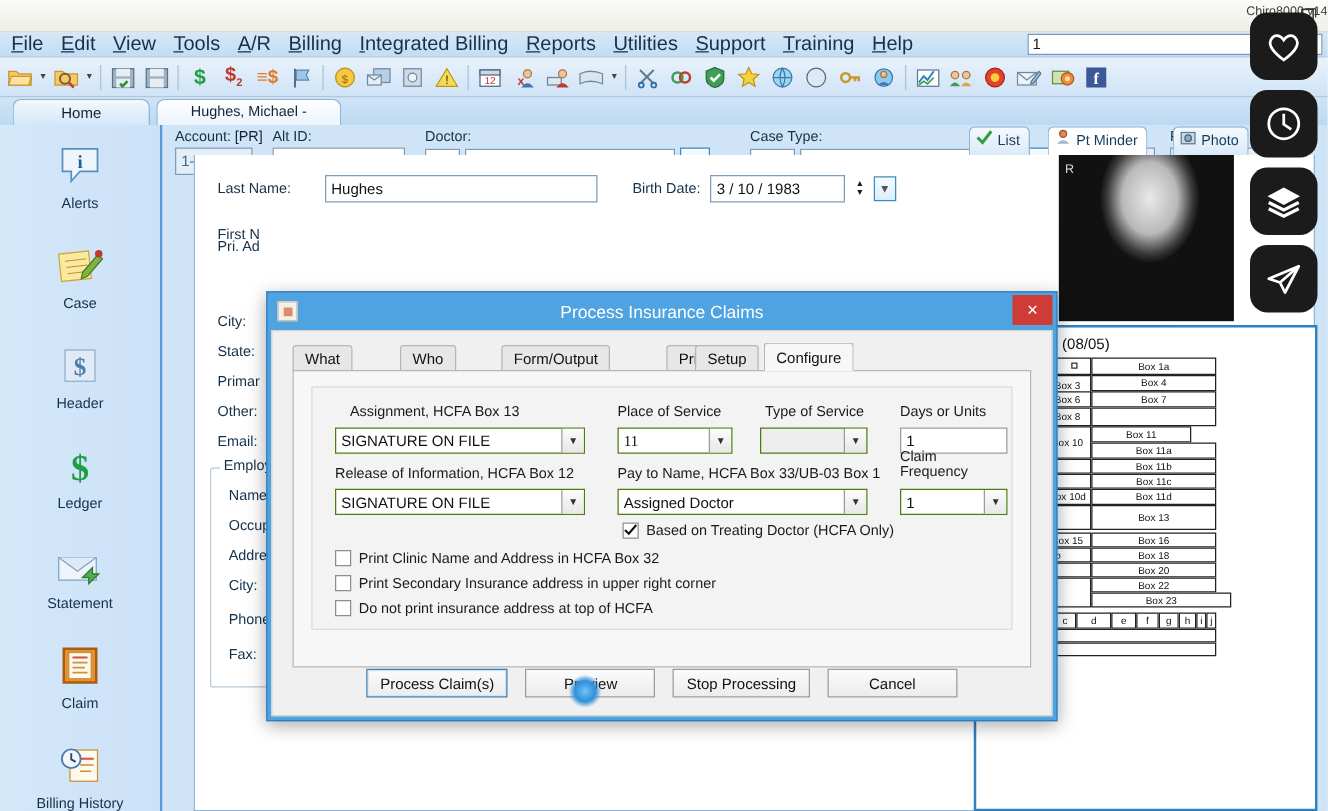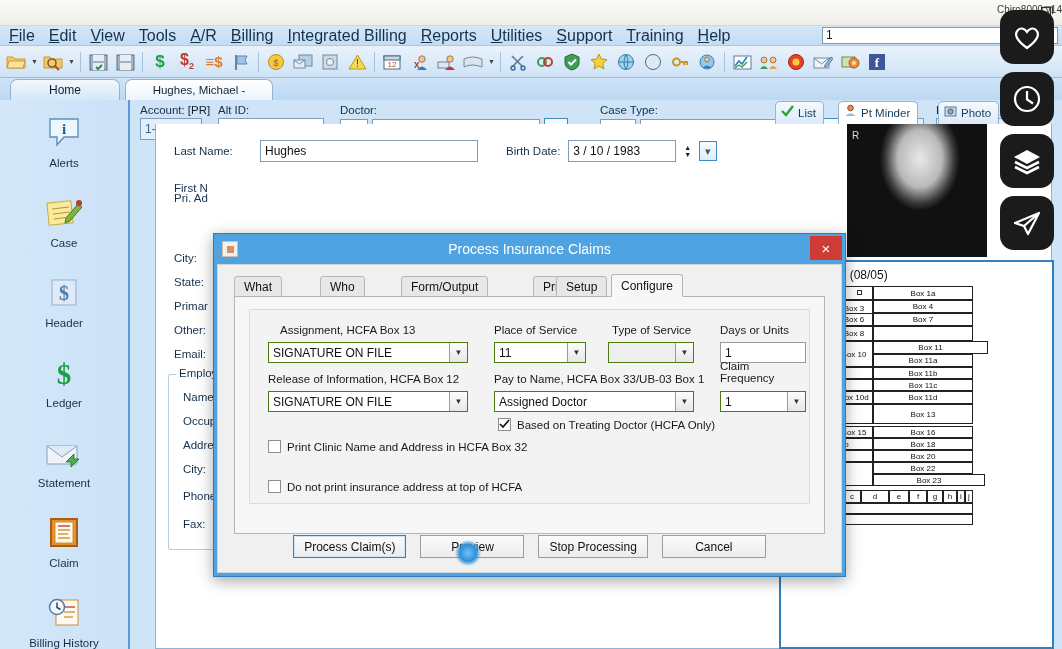--- a/index.html
+++ b/index.html
@@ -748,21 +748,21 @@
             <div class="cms-cell" style="left:4px;top:27px;width:50px;height:13px;"></div>
             <div class="cms-cell" style="left:54px;top:27px;width:38px;height:13px;">Box 6</div>
             <div class="cms-cell" style="left:92px;top:27px;width:100px;height:13px;">Box 7</div>
 
             <div class="cms-cell" style="left:4px;top:40px;width:50px;height:15px;"></div>
             <div class="cms-cell" style="left:54px;top:40px;width:38px;height:15px;">Box 8</div>
             <div class="cms-cell" style="left:92px;top:40px;width:100px;height:15px;"></div>
 
             <div class="cms-cell" style="left:4px;top:55px;width:50px;height:13px;"></div>
             <div class="cms-cell" style="left:54px;top:55px;width:38px;height:26px;">Box 10</div>
-            <div class="cms-cell" style="left:92px;top:55px;width:115px;height:13px;">Box 11</div>
+            <div class="cms-cell" style="left:92px;top:55px;width:80px;height:13px;">Box 11</div>
 
             <div class="cms-cell" style="left:4px;top:68px;width:50px;height:13px;"></div>
             <div class="cms-cell" style="left:92px;top:68px;width:100px;height:13px;">Box 11a</div>
 
             <div class="cms-cell" style="left:4px;top:81px;width:50px;height:12px;"></div>
             <div class="cms-cell" style="left:54px;top:81px;width:38px;height:12px;"></div>
             <div class="cms-cell" style="left:92px;top:81px;width:100px;height:12px;">Box 11b</div>
 
             <div class="cms-cell" style="left:4px;top:93px;width:50px;height:12px;"></div>
             <div class="cms-cell" style="left:54px;top:93px;width:38px;height:12px;"></div>
@@ -832,21 +832,21 @@
       <div id="dtab-panel">
         <div id="cfg-group">
 
           <div class="dlbl" style="left:18px;top:14px;margin-left:12px;">Assignment,  HCFA Box 13</div>
           <div class="dsel" style="left:18px;top:32px;width:200px;">
             <span>SIGNATURE ON FILE</span>
             <span class="arw">▼</span>
           </div>
 
           <div class="dlbl" style="left:244px;top:14px;">Place of Service</div>
-          <div class="dsel" style="left:244px;top:32px;width:92px;">
+          <div class="dsel" style="left:244px;top:32px;width:92px;font-family:Liberation Serif, serif;">
             <span>11</span>
             <span class="arw">▼</span>
           </div>
 
           <div class="dlbl" style="left:362px;top:14px;">Type of Service</div>
           <div class="dsel dim" style="left:358px;top:32px;width:86px;">
             <span></span>
             <span class="arw">▼</span>
           </div>
 
@@ -876,20 +876,24 @@
               <svg width="11" height="11">
                   <path d="M1 5 l3 3 l6-7" stroke="#111" stroke-width="1.7" fill="none"></path>
                 </svg>
             </span>
             <span>Based on Treating Doctor (HCFA Only)</span>
           </div>
           <div class="dchk" style="left:18px;top:130px;">
             <span class="box"></span>
             <span>Print Clinic Name and Address in HCFA Box 32</span>
           </div>
+          <div class="dchk" style="left:18px;top:150px;">
+            <span class="box"></span>
+            <span>Print Secondary Insurance address in upper right corner</span>
+          </div>
           <div class="dchk" style="left:18px;top:170px;">
             <span class="box"></span>
             <span>Do not print insurance address at top of HCFA</span>
           </div>
         </div>
       </div>
 
       <div id="dlg-buttons">
         <div class="dbtn focused">
             <span>Process Claim(s)</span>

